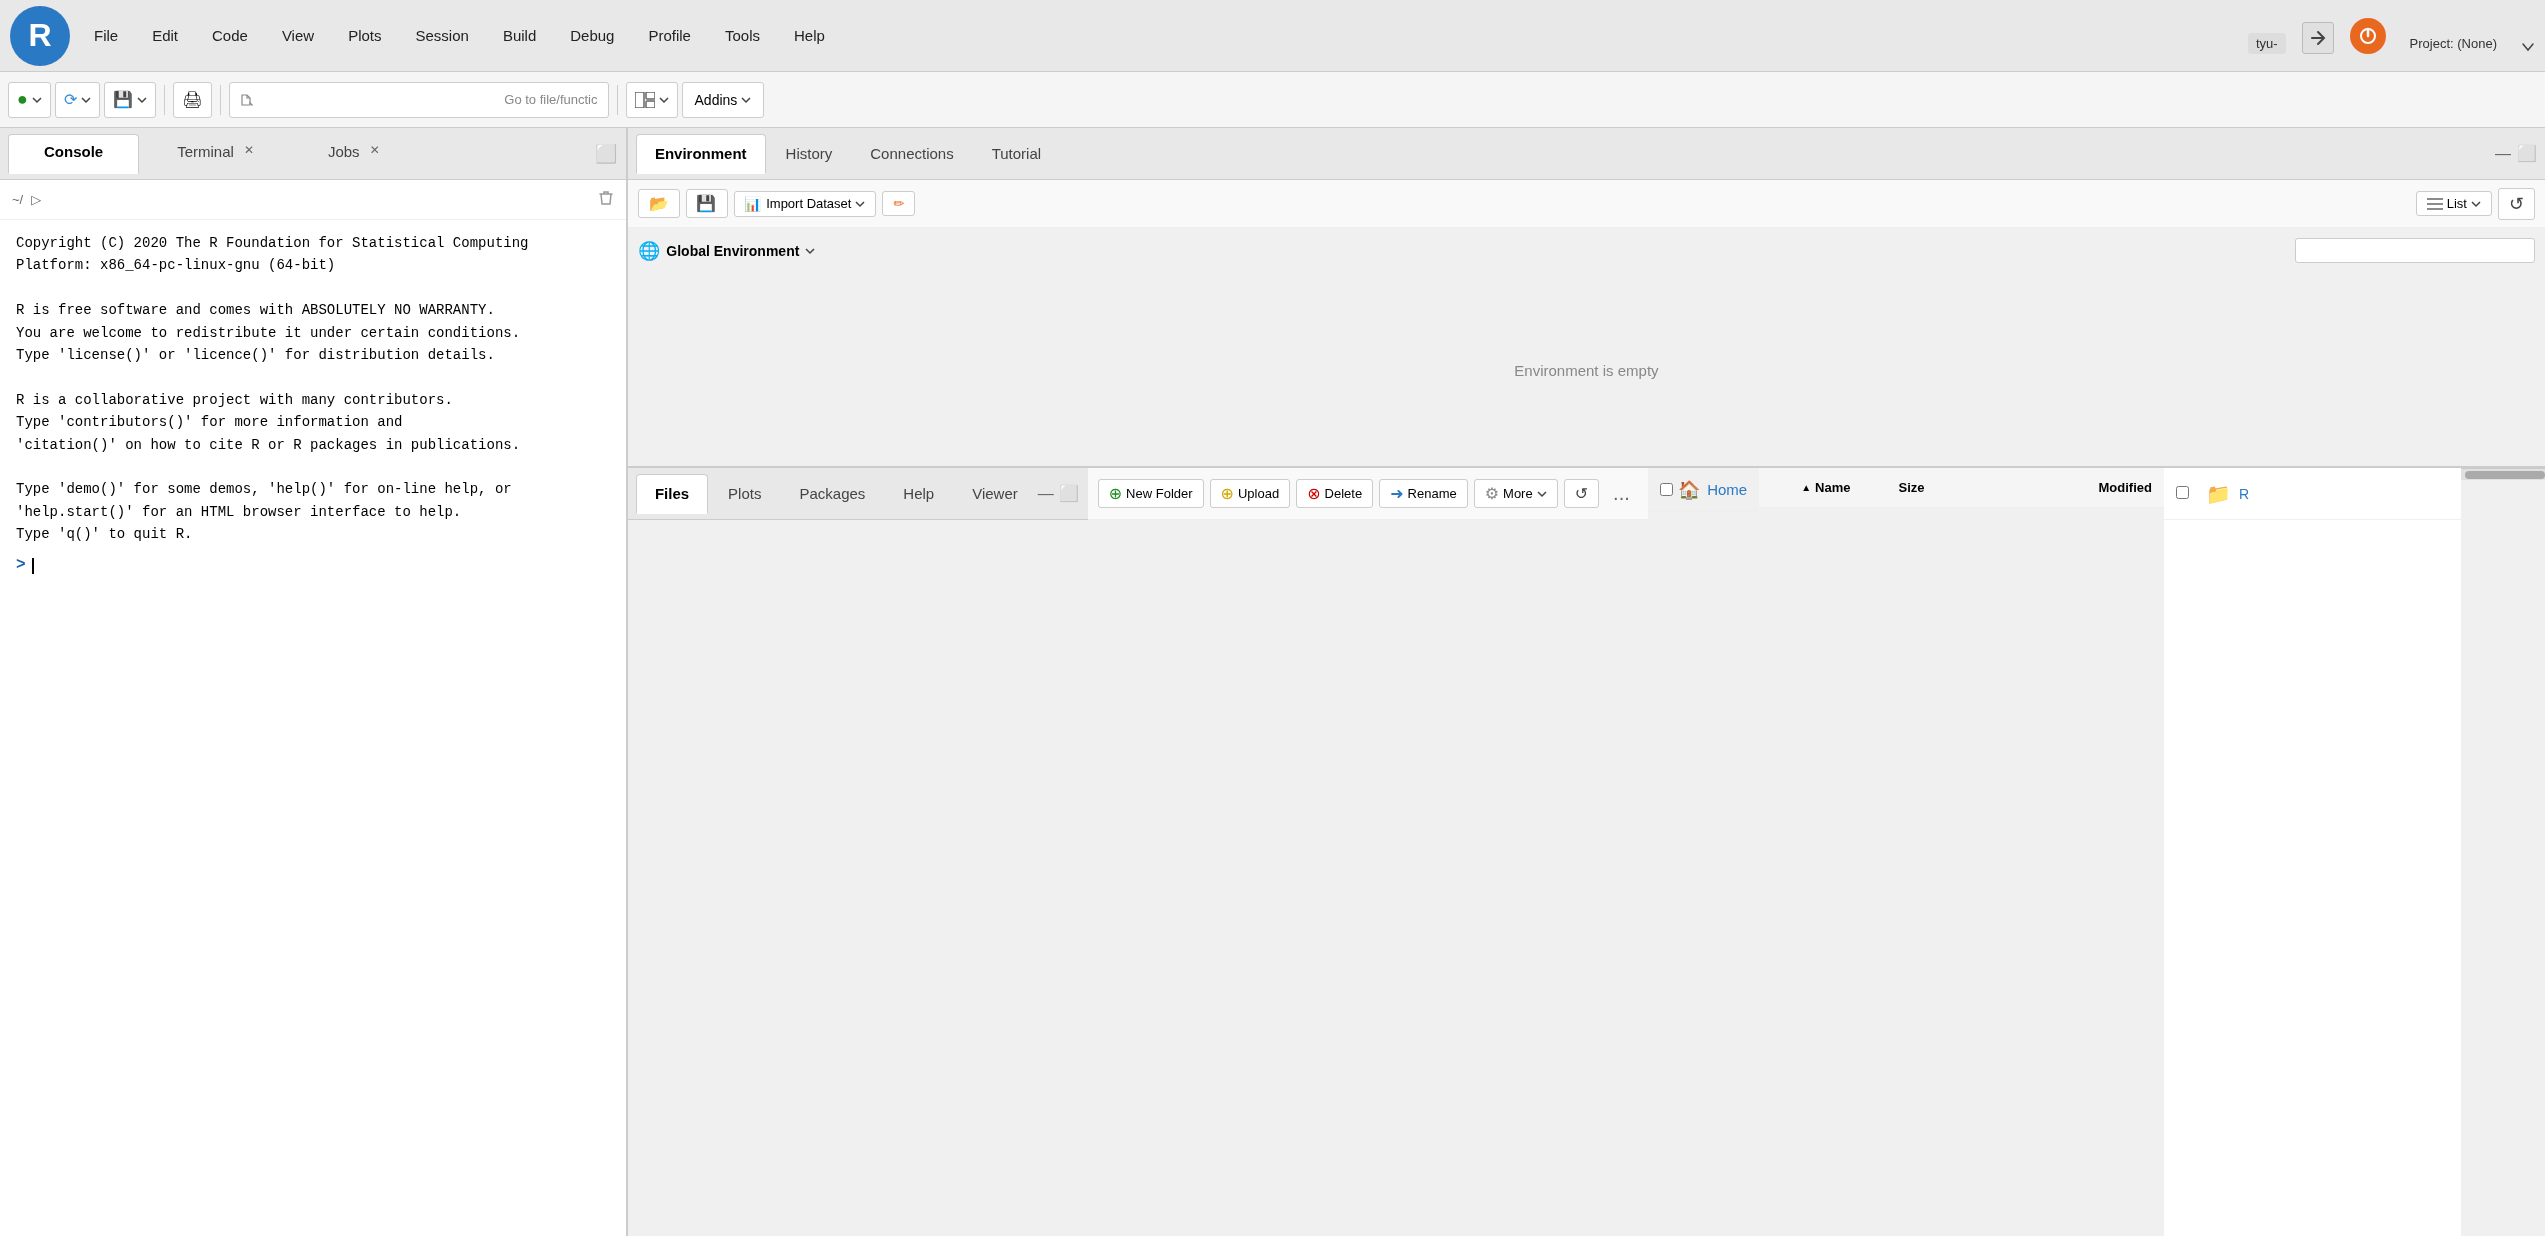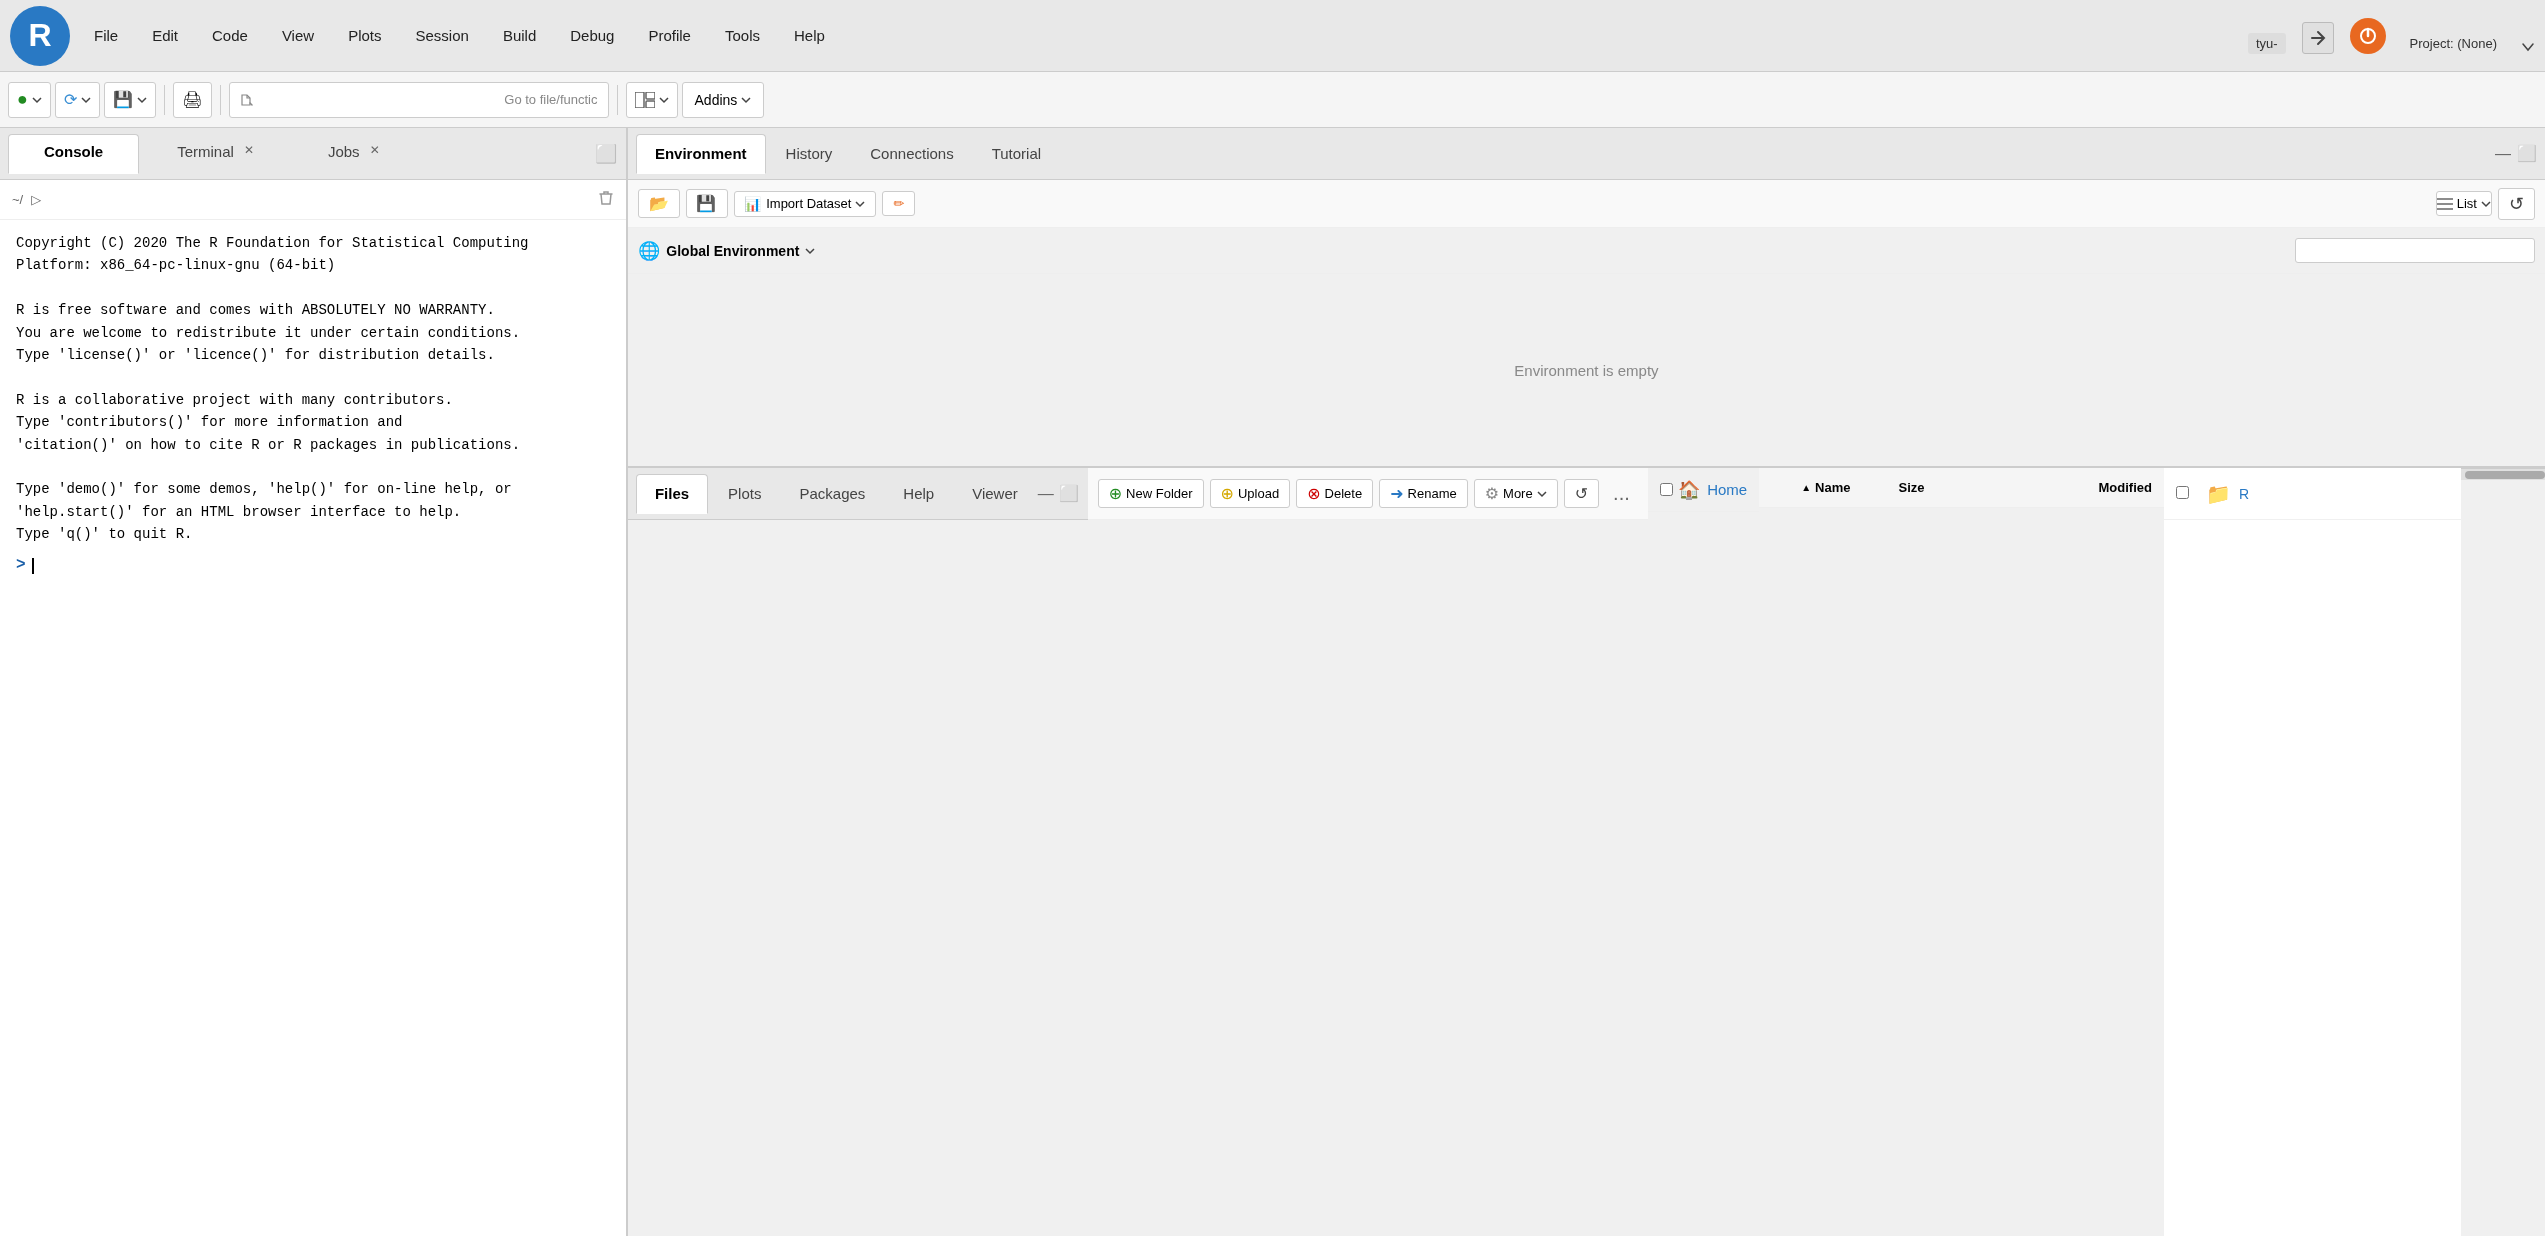--- a/index.html
+++ b/index.html
@@ -135,21 +135,21 @@
 
     #env-toolbar {
       display: flex; align-items: center; gap: 6px; padding: 6px 10px;
       border-bottom: 1px solid #eee; background: #f9f9f9; height: 48px;
     }
     .env-tb-btn {
       display: flex; align-items: center; gap: 4px; padding: 4px 10px;
       border: 1px solid #ccc; border-radius: 3px; background: white; cursor: pointer; font-size: 13px;
     }
     .list-btn {
-      margin-left: auto; display: flex; align-items: center; gap: 4px; padding: 4px 0;
+      margin-left: auto; display: flex; align-items: center; gap: 4px; padding: 4px 10px;
       border: 1px solid #ccc; border-radius: 3px; background: white; cursor: pointer; font-size: 13px;
     }
     #env-global-bar {
       display: flex; align-items: center; gap: 8px; padding: 6px 10px;
       border-bottom: 1px solid #eee; height: 46px;
     }
     .global-env-label {
       display: flex; align-items: center; gap: 6px; font-size: 14px; font-weight: 600;
       cursor: pointer;
     }

